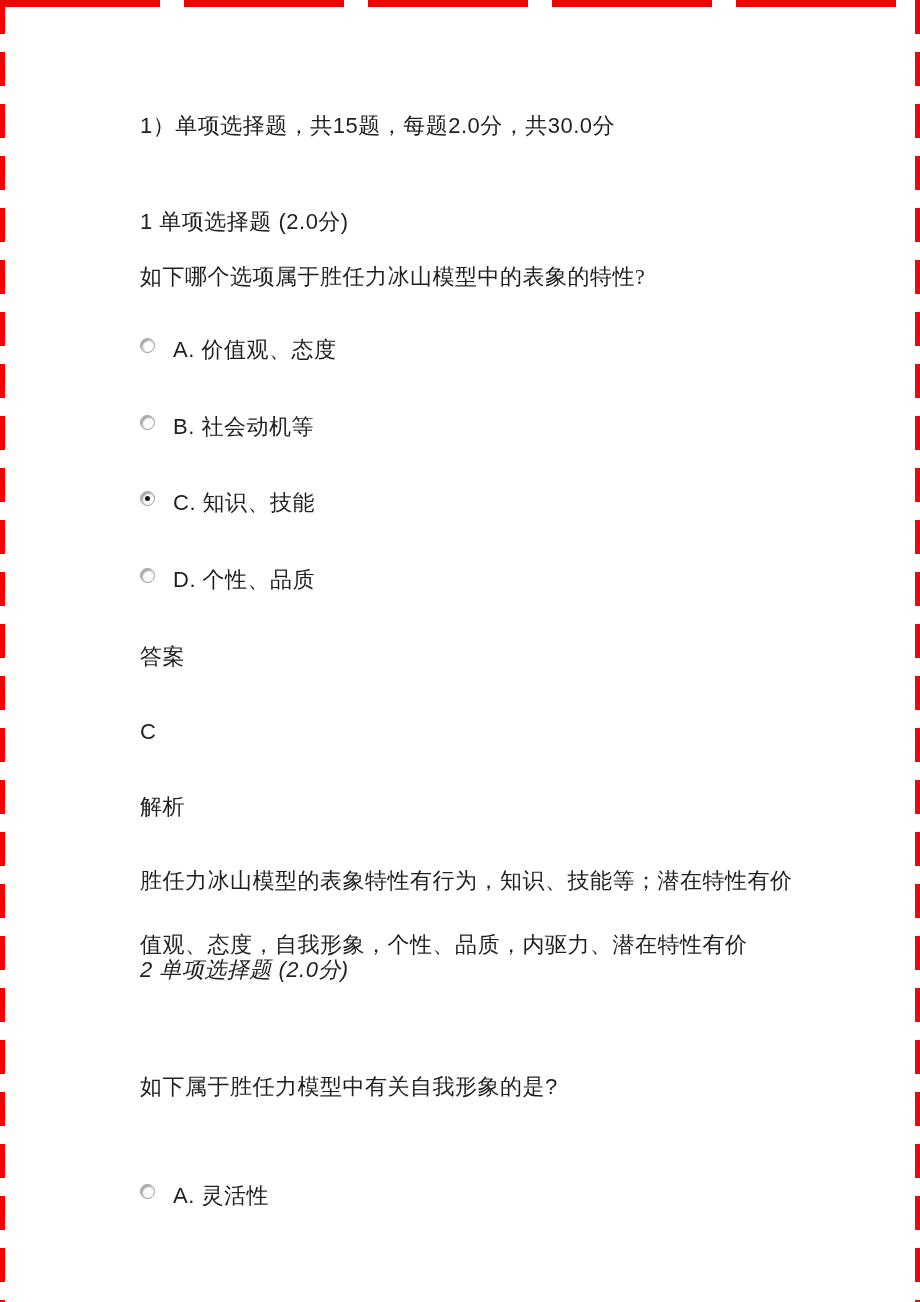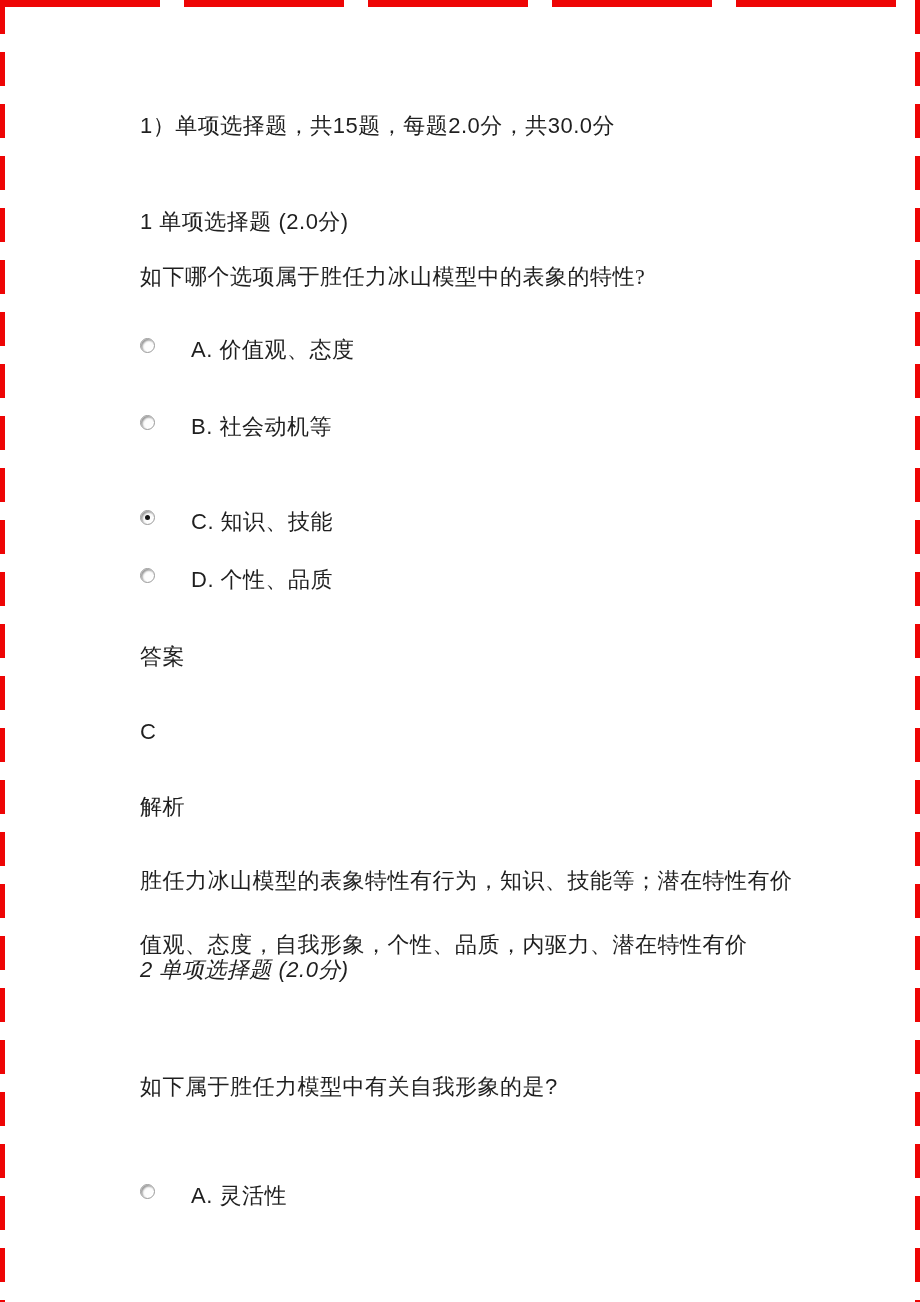--- a/index.html
+++ b/index.html
@@ -21,26 +21,26 @@
   .edge-left{left:0;}
   .edge-right{right:0;}
 
   .line{
     position:absolute;left:140px;width:680px;
     font-size:22px;line-height:30px;letter-spacing:0.5px;
     white-space:nowrap;
   }
   
   .y1{top:111px;}  .y2{top:187px;margin-top:20px;}  .y3{top:262px;font-family:Liberation Serif, serif;}
-  .y4{top:335px;}  .y5{top:412px;}  .y6{top:507px;}  .y7{top:565px;}
+  .y4{top:335px;}  .y5{top:412px;}  .y6{top:488px;}  .y7{top:565px;}
   .y8{top:642px;}  .y9{top:717px;}  .y10{top:792px;}
   .y11{top:866px;} .y12{top:930px;}
   .y13{top:955px;font-style:italic;} .y14{top:1072px;} .y15{top:1145px;margin-top:36px;}
 
-  .option{display:flex;align-items:flex-start;gap:18px;}
+  .option{display:flex;align-items:flex-start;}
   .radio{
     flex:0 0 auto;width:13px;height:13px;margin-top:3px;margin-right:18px;
     border-radius:50%;background:#fdfdfd;border:1px solid #9a9a9a;
     box-shadow:inset 1.5px 1.5px 2px rgba(0,0,0,0.40),
                inset -1px -1px 1px rgba(255,255,255,0.95);
   }
   .radio.checked::after{
     content:"";display:block;width:5px;height:5px;margin:4px;
     border-radius:50%;background:#151515;
   }

